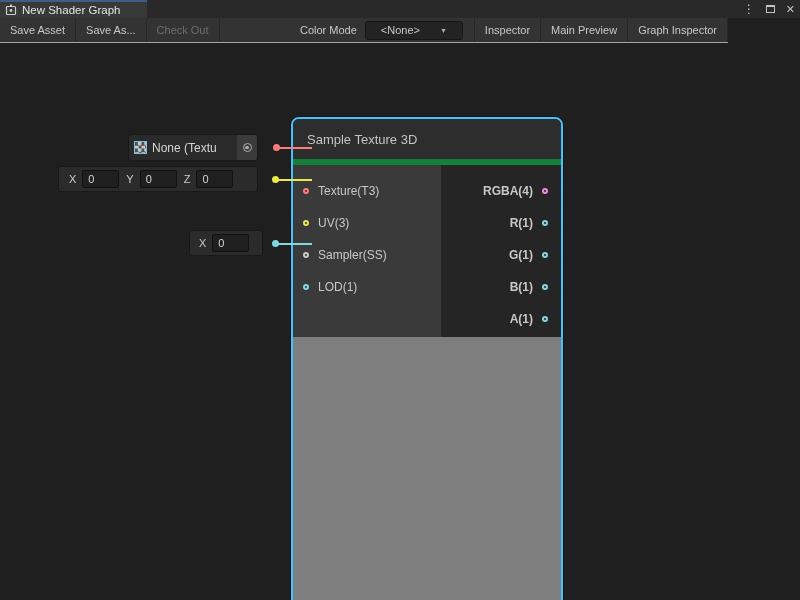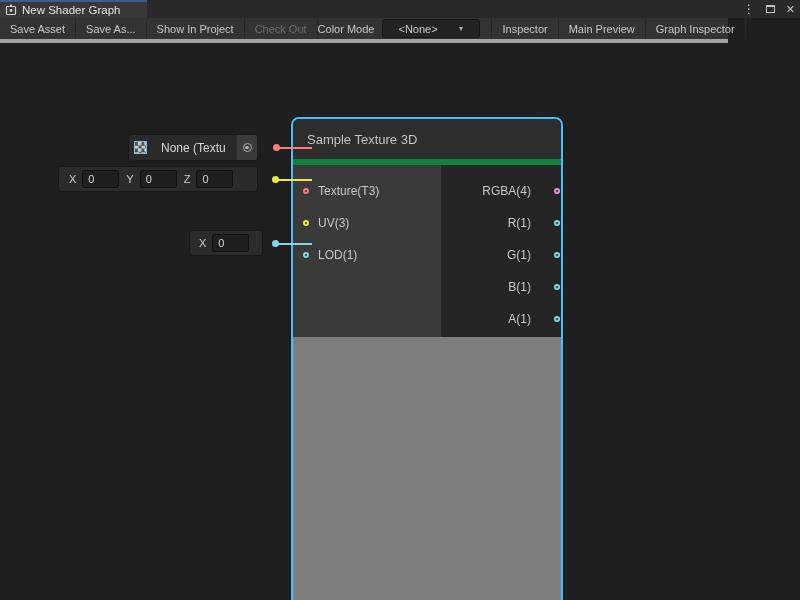--- a/index.html
+++ b/index.html
@@ -23,21 +23,21 @@
     position:absolute; right:5px; top:0; height:18px;
     display:flex; align-items:center; gap:11px; color:#C4C4C4;
   }
   .wc-menu { font-size:12px; line-height:1; }
   .wc-max  { width:9px; height:8px; border:1px solid #C4C4C4; border-top:2px solid #C4C4C4; }
   .wc-close{ font-size:11px; line-height:1; }
 
   
   .toolbar {
     position:absolute; left:0; top:18px; width:728px; height:25px;
-    background:#333333; border-bottom:4px solid #a3a3a3;
+    background:#333333; border-bottom:1px solid #a3a3a3;
     display:flex; align-items:stretch; font-size:11px; color:#C8C8C8; white-space:nowrap;
   }
   .tb-btn {
     display:flex; align-items:center; padding:0 10px;
     border-right:1px solid #272727; flex-shrink:0;
   }
   .tb-btn.left-sep { border-left:1px solid #272727; }
   .tb-btn.disabled { color:#6E6E6E; }
   .tb-spacer { flex:1; min-width:0; }
   .cm-label { align-self:center; margin-right:8px; flex-shrink:0; }
@@ -60,40 +60,40 @@
   .node-header {
     height:46px; background:#2D2D2D; border-bottom:6px solid #15803d;
     display:flex; align-items:center; padding-left:14px;
     font-size:13px; color:#C4C4C4;
   }
   .node-body { height:172px; display:flex; }
   .col-in  { width:148px; background:#3A3A3A; padding-top:10px; }
   .col-out { flex:1; background:#252525; padding-top:10px; }
   .port-row { height:32px; display:flex; align-items:center; font-size:12px; color:#C8C8C8; }
   .in-row  { padding-left:10px; gap:9px; }
-  .out-row { justify-content:flex-end; padding-right:1px; gap:23px; }
+  .out-row { justify-content:flex-end; padding-right:13px; gap:9px;font-weight:bold; }
   .port {
     width:6px; height:6px; border-radius:50%;
     border:2px solid #C8C8C8; background:transparent; flex-shrink:0;
   }
   .node-preview { height:268px; background:#7E7E7E; }
 
   
   .texture-field {
     position:absolute; left:128px; top:134px; width:130px; height:27px;
     background:#2A2A2A; border:1px solid #181818; border-radius:3px;
     display:flex; align-items:center; overflow:hidden;
   }
   .checker {
     width:13px; height:13px; margin-left:5px; flex-shrink:0;
     border:1px solid #71C4E4;
     background:repeating-conic-gradient(#C9C9C9 0 90deg, #4F4F4F 0 180deg) 0 0 / 6.5px 6.5px;
   }
   .tex-label {
-    margin-left:14px; flex:1; overflow:hidden; white-space:nowrap;
+    margin-left:5px; flex:1; overflow:hidden; white-space:nowrap;
     font-size:12px; color:#D6D6D6;
   }
   .picker {
     width:20px; height:25px; background:#3B3B3B; flex-shrink:0;
     display:flex; align-items:center; justify-content:center;
   }
   .picker-ring {
     width:9px; height:9px; border:1.5px solid #ADADAD; border-radius:50%;
     display:flex; align-items:center; justify-content:center;
   }
@@ -140,23 +140,20 @@
     </div>
   </div>
 
   <div class="toolbar">
     <div class="tb-btn">
       <span>Save Asset</span>
     </div>
     <div class="tb-btn">
       <span>Save As...</span>
     </div>
-    <div class="tb-btn">
-      <span>Show In Project</span>
-    </div>
     <div class="tb-btn disabled">
       <span>Check Out</span>
     </div>
     <div class="tb-spacer"></div>
     <span class="cm-label">Color Mode</span>
     <div class="dropdown">
       <span>&lt;None&gt;</span>
       <span class="dd-arrow">▼</span>
     </div>
     <div class="tb-btn left-sep">
@@ -178,20 +175,24 @@
       </div>
       <div class="node-body">
         <div class="col-in">
           <div class="port-row in-row">
             <span class="port" style="border-color: rgb(251, 124, 124);"></span>
             <span>Texture(T3)</span>
           </div>
           <div class="port-row in-row">
             <span class="port" style="border-color: rgb(234, 232, 77);"></span>
             <span>UV(3)</span>
+          </div>
+          <div class="port-row in-row">
+            <span class="port" style="border-color: rgb(200, 200, 200);"></span>
+            <span>Sampler(SS)</span>
           </div>
           <div class="port-row in-row">
             <span class="port" style="border-color: rgb(128, 217, 222);"></span>
             <span>LOD(1)</span>
           </div>
         </div>
         <div class="col-out">
           <div class="port-row out-row">
             <span>RGBA(4)</span>
             <span class="port" style="border-color: rgb(241, 138, 216);"></span>

